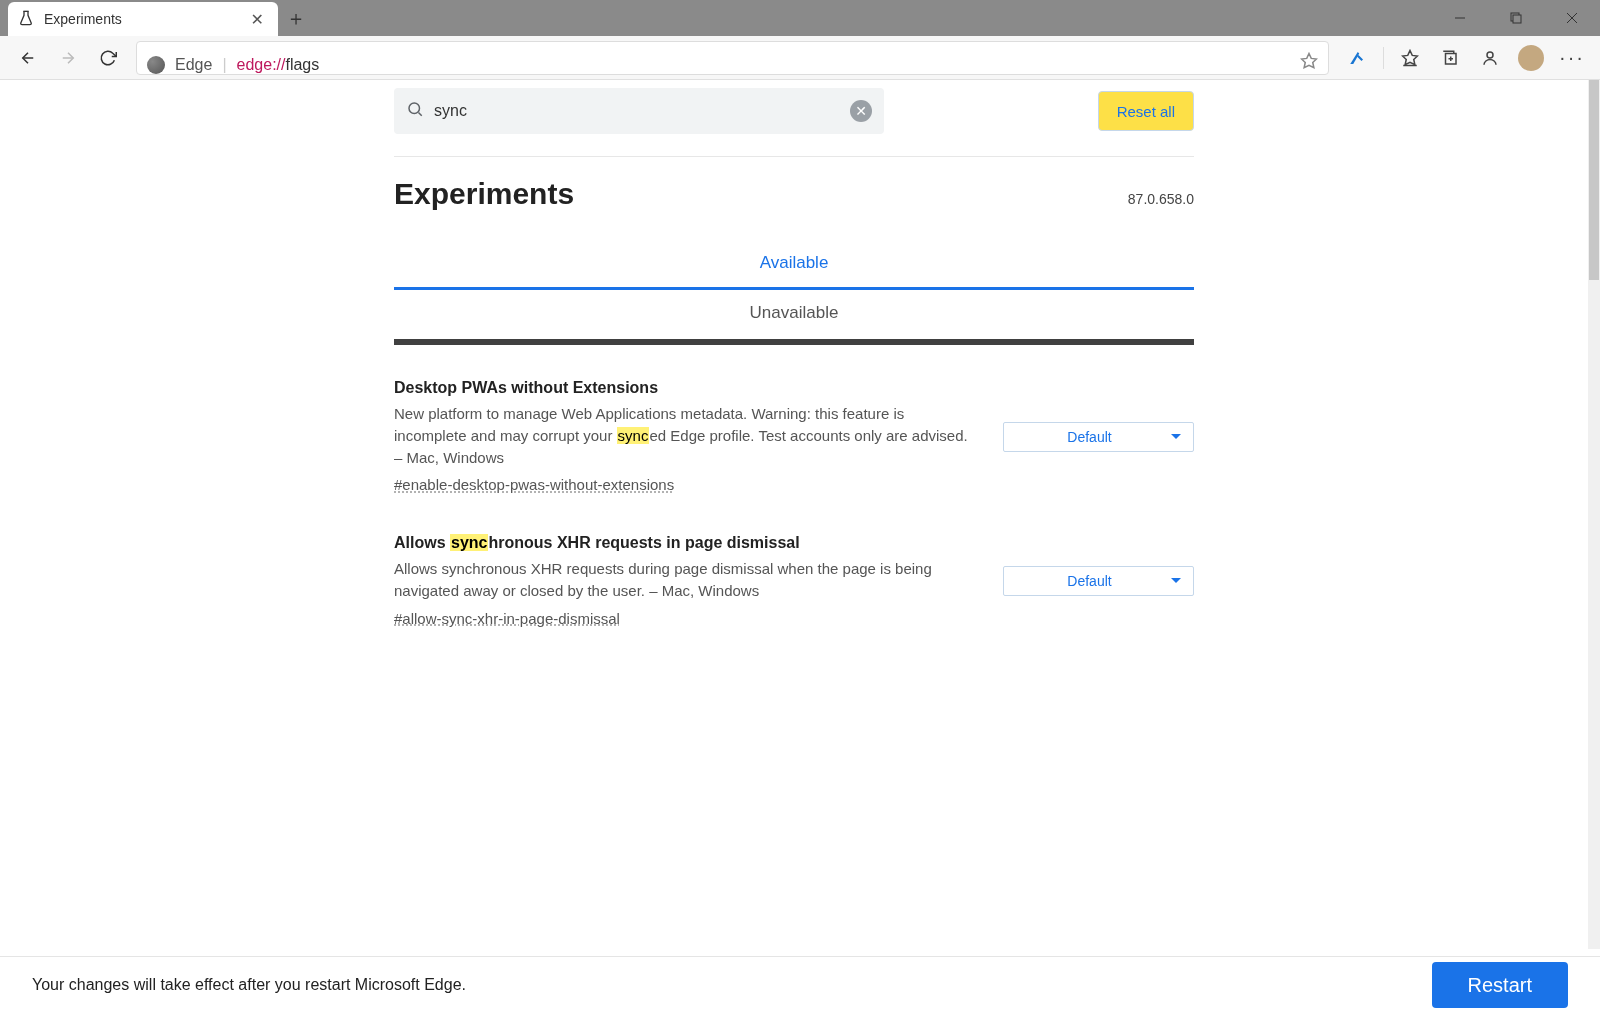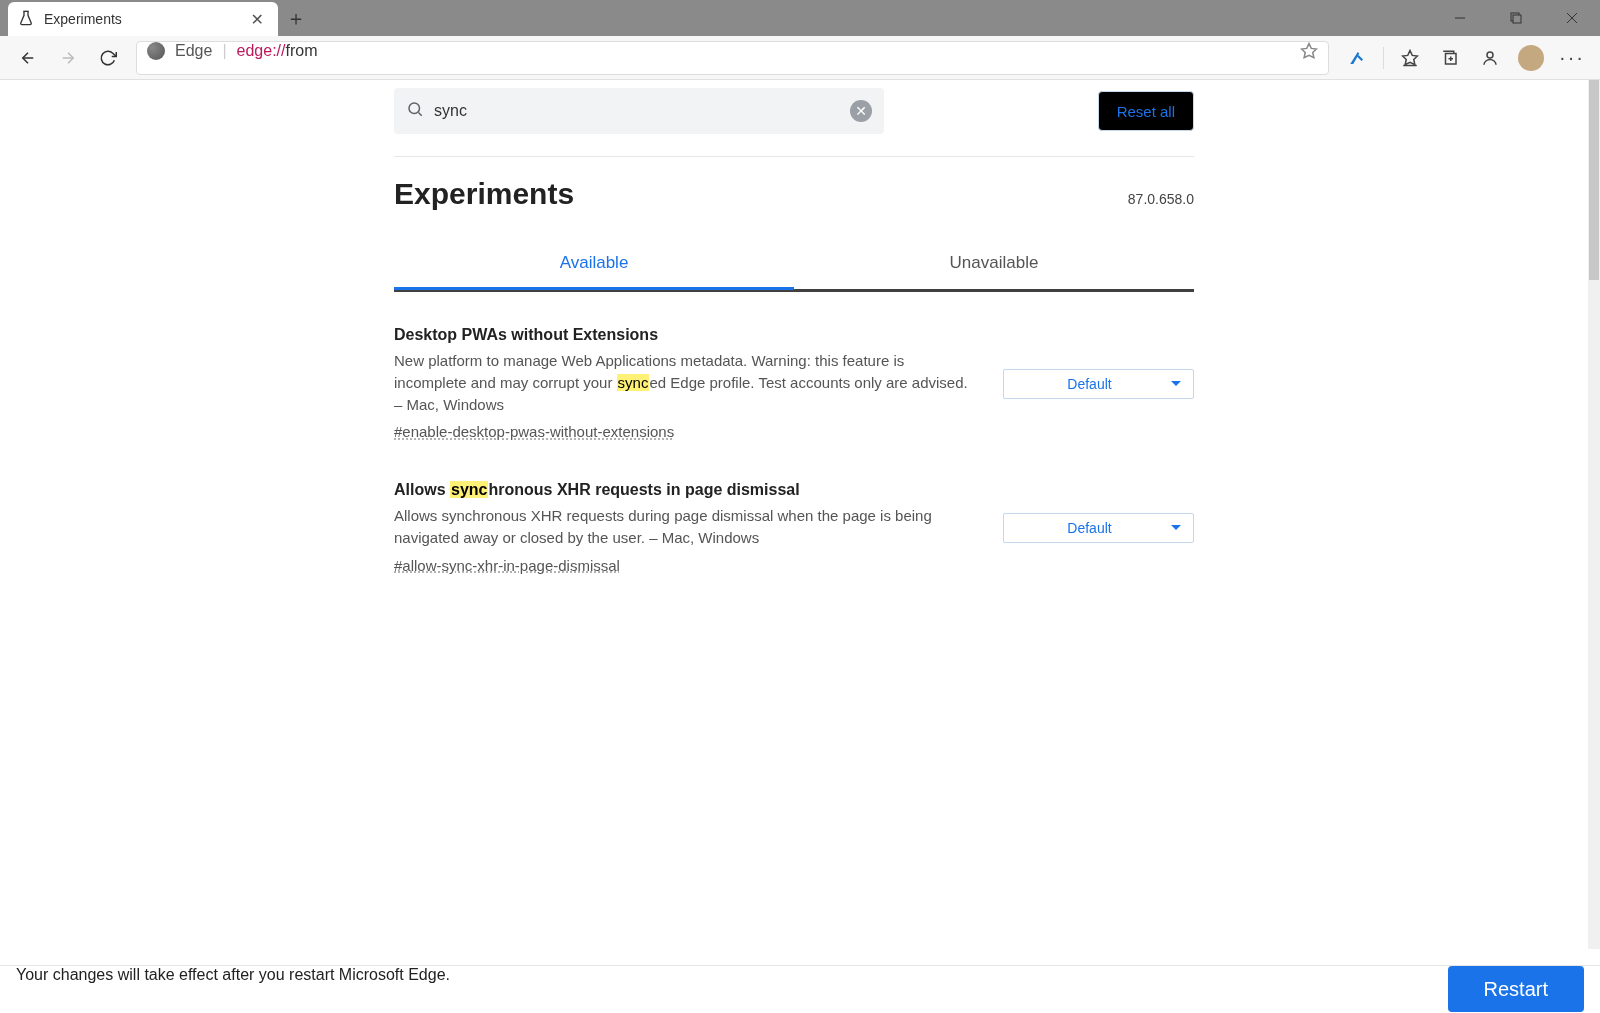--- a/index.html
+++ b/index.html
@@ -63,21 +63,21 @@
   .nav-btn.disabled { color: #bbb; }
   .nav-btn svg { width: 18px; height: 18px; }
   .addr-bar {
     flex: 1;
     height: 34px;
     background: #fff;
     border: 1px solid #ddd;
     border-radius: 4px;
     margin: 0 8px;
     display: flex;
-    align-items: flex-start;
+    align-items: flex-end;
     padding: 0 10px;
     font-size: 16px;
     color: #555;
   }
   .edge-logo {
     width: 18px; height: 18px; border-radius: 50%;
     background: radial-gradient(circle at 30% 30%, #888, #555);
     margin-right: 10px;
   }
   .addr-segment { padding-right: 10px; color: #555; }
@@ -134,35 +134,35 @@
     flex: 1; border: none; background: transparent; font-size: 16px; color: #333;
     outline: none; padding: 0 10px;
   }
   .search-clear {
     width: 22px; height: 22px; border-radius: 50%; background: #9aa0a6;
     color: #fff; display: flex; align-items: center; justify-content: center;
     font-size: 14px; cursor: pointer;
   }
   .reset-all {
     height: 40px; padding: 0 18px;
-    border: 1px solid #c5d7ea; color: #1a73e8; background: #000000;
+    border: 1px solid #c5d7ea; color: #1a73e8; background: #fde047;
     border-radius: 4px; font-size: 15px; cursor: pointer;
   }
 
   .main {
     width: 800px; margin: 20px auto 0 auto;
   }
   .title-row {
     display: flex; align-items: baseline; justify-content: space-between;
   }
   .page-title { font-size: 30px; font-weight: 600; color: #222; }
   .version { font-size: 14px; color: #444; }
 
   .tabs-row {
-    display: flex; margin-top: 28px; border-bottom: 3px solid #404040;
+    display: flex; margin-top: 28px; border-bottom: 6px solid #404040; flex-direction: column;
   }
   .tab-button {
     flex: 1; text-align: center; padding: 14px 0; font-size: 17px; color: #555;
     cursor: pointer; border-bottom: 3px solid transparent; margin-bottom: -1px;
   }
   .tab-button.active { color: #1a73e8; border-bottom-color: #1a73e8; }
 
   .flags { margin-top: 34px; }
   .flag {
     display: flex; gap: 24px; margin-bottom: 40px; position: relative;
@@ -192,23 +192,23 @@
     background: #1a73e8; color: #fff; border: 2px solid #0b57d0;
   }
   .flag-select::after {
     content: ""; position: absolute; right: 12px; top: 50%; transform: translateY(-30%);
     border: 5px solid transparent; border-top-color: currentColor;
   }
   .flag-select .sel-label { flex: 1; text-align: center; }
 
   
   .restart-bar {
-    position: absolute; bottom: 0; left: 0; right: 0; height: 48px;
+    position: absolute; bottom: 0; left: 0; right: 0; height: 57px;
     border-top: 1px solid #e5e5e5; background: #fff;
-    display: flex; padding: 0 16px;
+    display: flex; align-items: center; padding: 0 32px;
   }
   .restart-msg { font-size: 16px; color: #222; }
   .restart-btn {
     margin-left: auto; height: 46px; padding: 0 36px;
     background: #1a73e8; color: #fff; border: none; border-radius: 4px;
     font-size: 20px; cursor: pointer;
   }
 </style>
 </head>
 <body>
@@ -262,21 +262,21 @@
   <div class="nav-btn">
     <svg viewBox="0 0 24 24" fill="none" stroke="currentColor" stroke-width="2">
         <path d="M23 4v6h-6"></path>
         <path d="M20.49 15a9 9 0 1 1-2.13-9.36L23 10"></path>
       </svg>
   </div>
   <div class="addr-bar">
     <span class="edge-logo"></span>
     <span class="addr-segment">Edge</span>
     <span class="addr-sep">|</span>
-    <span class="addr-url"><span class="scheme">edge://</span><span>from</span></span>
+    <span class="addr-url"><span class="scheme">edge://</span><span>flags</span></span>
     <span class="addr-star">
       <svg viewBox="0 0 24 24" width="18" height="18" fill="none" stroke="currentColor" stroke-width="2">
           <polygon points="12 2 15 8.5 22 9.3 17 14 18.5 21 12 17.8 5.5 21 7 14 2 9.3 9 8.5 12 2"></polygon>
         </svg>
     </span>
   </div>
   <div class="tool-icons">
     <div class="tool-icon blue">
       <svg viewBox="0 0 24 24" fill="currentColor">
           <path d="M3 20 L13 4 L15 6 L7 20 Z"></path>

